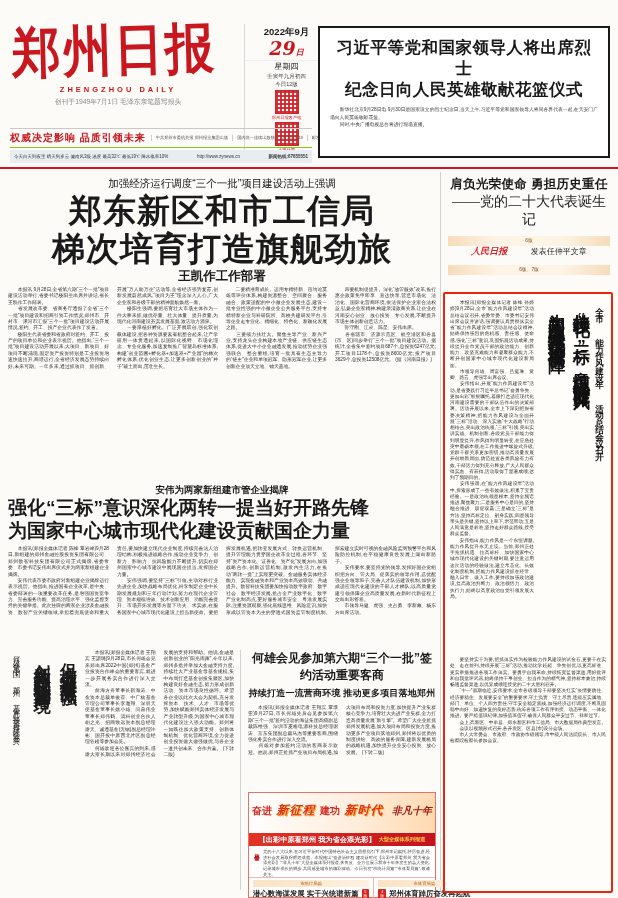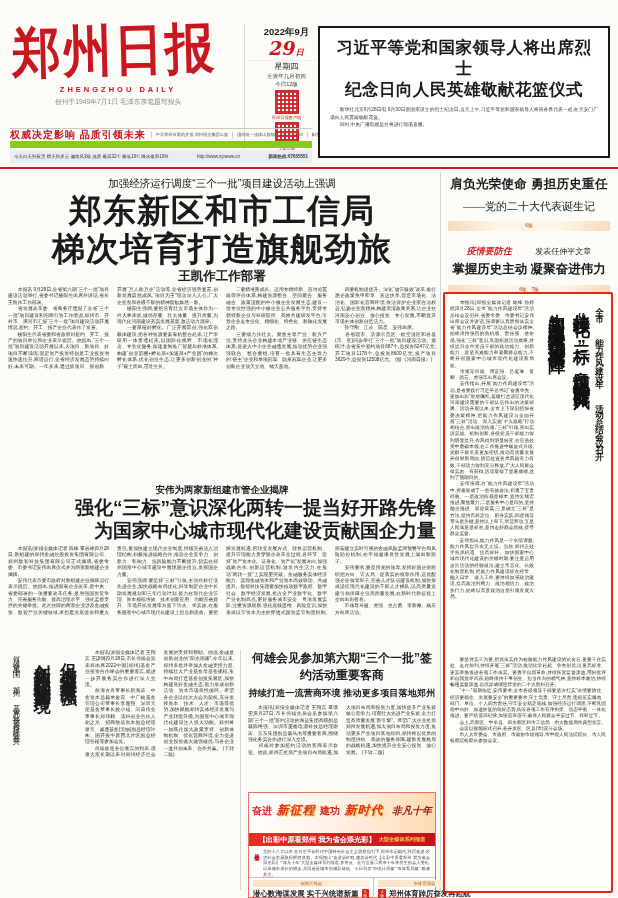--- a/index.html
+++ b/index.html
@@ -22,21 +22,21 @@
   .db-day{font-family:"DejaVu Serif",serif;font-size:19px;font-style:italic;font-weight:700;color:#c8171e;line-height:1.05;}
   .db-day span{font-size:8px;text-align:center;}
   .db-week{font-size:8px;margin-top:1px;border-top:1px solid #eee;}
   .db-lunar,.db-pages{font-size:5.5px;color:#444;margin-top:1px;}
   .qr{width:22px;height:22px;margin:2px auto 0;border:1px solid #d0242a;
       background:repeating-linear-gradient(0deg,rgba(208,36,42,.9) 0 2px,transparent 2px 4px),
                  repeating-linear-gradient(90deg,rgba(208,36,42,.9) 0 2px,#fff 2px 4px);}
   .qr-label{font-size:4.2px;color:#c8171e;margin-top:1px;}
 
   
-  .sloganrow{left:10px;top:128px;width:302px;height:20px;border-top:1px solid #c9c9c9;border-bottom:7px solid #84cc16;
+  .sloganrow{left:10px;top:128px;width:302px;height:20px;border-top:1px solid #c9c9c9;border-bottom:1px solid #84cc16;
              display:flex;align-items:center;box-sizing:border-box;}
   .slogan{font-size:10px;font-weight:900;color:#c8171e;letter-spacing:1px;margin-right:5px;white-space:nowrap;}
   .infocell{font-size:4.2px;color:#555;line-height:1.3;padding:0 4px;border-left:1px solid #ccc;text-align:center;white-space:nowrap;}
   .weatherrow{left:10px;top:150px;width:302px;height:13px;background:#e8edf2;display:flex;align-items:center;
               justify-content:space-between;padding:0 4px;font-size:4.5px;color:#333;box-sizing:border-box;}
   .hotline{font-weight:700;}
 
   
   .topstory{left:318px;top:26px;width:292px;height:132px;border:2px solid #1a1a1a;background:#fff;
             box-sizing:border-box;text-align:center;padding:9px 10px 4px;}
@@ -50,21 +50,21 @@
 
   
   .lead-kicker{left:8px;top:177px;width:428px;text-align:center;font-size:10.5px;color:#111;}
   .lead-h{left:8px;top:192px;width:428px;text-align:center;font-size:33px;font-weight:900;line-height:1.14;letter-spacing:1px;}
   .lead-by{left:8px;top:268px;width:428px;text-align:center;font-size:12.5px;font-weight:600;}
   .bodycols{column-gap:8px;font-size:4.8px;line-height:1.33;color:#2e2e2e;overflow:hidden;}
   .lead-body{left:8px;top:287px;width:428px;height:190px;column-count:4;}
 
   
   .mid-kicker{left:8px;top:484px;width:428px;text-align:center;font-size:9.5px;font-weight:700;}
-  .mid-h{left:8px;top:496px;width:428px;text-align:right;font-size:19px;font-weight:900;line-height:1.22;}
+  .mid-h{left:8px;top:496px;width:428px;text-align:left;font-size:19px;font-weight:900;line-height:1.22;}
   .mid-body{left:8px;top:546px;width:428px;height:97px;column-count:4;}
 
   
   .bl{left:8px;top:650px;width:226px;height:242px;display:flex;}
   .bl-kicker{writing-mode:vertical-rl;text-orientation:upright;font-size:7.5px;color:#222;letter-spacing:3px;width:13px;}
   .bl-h{writing-mode:vertical-rl;text-orientation:upright;font-size:17px;font-weight:900;letter-spacing:3px;
         line-height:1.55;height:242px;width:58px;margin-left:2px;}
   .bl-body{flex:1;column-count:2;height:242px;margin-left:4px;}
 
   
@@ -88,21 +88,21 @@
   .teaser-col{flex:1;padding:2px 4px 0;}
   .t-section{background:linear-gradient(90deg,#fbe3c4,#fdf2e0);color:#a9561c;font-size:4.4px;text-align:center;
              height:7px;line-height:7px;}
   .t-line{display:flex;align-items:center;justify-content:center;gap:3px;margin-top:2px;}
   .t-title{font-size:7.4px;font-weight:900;color:#222;white-space:nowrap;}
   .t-badge{background:#d8261c;color:#fff;font-size:3.8px;line-height:1.15;padding:1px 2px;border-radius:1px;text-align:center;}
 
   
   .t1{left:448px;top:176px;width:162px;text-align:center;}
   .t1-h{font-size:12.5px;font-weight:900;letter-spacing:0.3px;white-space:nowrap;}
-  .t1-sub{font-size:11px;margin-top:6px;color:#222;font-family:Liberation Serif, serif;}
+  .t1-sub{font-size:14px;color:#222;font-family:Liberation Serif, serif;}
   .t-strip{margin-top:7px;height:10px;background:linear-gradient(90deg,#f6dcba,#fdf4e6 30%,#fdf4e6 70%,#f6dcba);
            font-size:4.8px;color:#8a4a16;line-height:10px;text-align:center;}
   .t2{left:448px;top:240px;width:162px;text-align:center;}
   .t2-logo{font-family:"DejaVu Serif",serif;font-size:9px;font-weight:800;font-style:italic;color:#d6242a;}
   .t2-logosuffix{font-size:8px;color:#222;margin-left:19px;}
   .t2-h{font-size:12.5px;font-weight:900;margin-top:3px;white-space:nowrap;}
 
   
   .redbox{left:443px;top:292px;width:170px;height:601px;border:2.5px solid #e8250f;border-radius:2px;
           background:#fffdf9;box-sizing:border-box;padding:6px 5px 5px;display:flex;flex-direction:column;}
@@ -239,24 +239,23 @@
     </div>
   </div>
 
   <div class="abs t1">
     <div class="t1-h">肩负光荣使命 勇担历史重任</div>
     <div class="t1-sub">——党的二十大代表诞生记</div>
     <div class="t-strip">6版</div>
   </div>
   <div class="abs t2">
     <div>
-      <span class="t2-logo">疫情要防住</span>
+      <span class="t2-logo">人民日报</span>
       <span class="t2-logosuffix">发表任仲平文章</span>
     </div>
-    <div class="t2-h">掌握历史主动 凝聚奋进伟力</div>
     <div class="t-strip">6版、7版</div>
   </div>
 
   <div class="abs redbox">
     <div class="rb-top">
       <div class="rb-body1 pre just">　　本报讯(郑报全媒体记者 陈锋 孙婷婷)9月28日,全市“能力作风建设年”活动总结会议召开,省委常委、市委书记安伟出席会议并讲话,强调要认真贯彻落实全省“能力作风建设年”活动总结会议精神,始终保持强烈的危机感、责任感、使命感,强化“三标”意识,巩固拓展活动成果,持续提升全市党员干部的政治能力、创新能力、攻坚克难能力和凝聚群众能力,不断开创国家中心城市现代化建设新局面。
 　　市领导何雄、周富强、吕挺琳、黄卿、路云、虎强等出席会议。
 　　安伟指出,开展“能力作风建设年”活动,是省委践行习近平总书记“奋勇争先、更加出彩”殷殷嘱托,着眼打造适应现代化河南建设需要的干部队伍作出的决策部署。活动开展以来,全市上下深刻把握省委决策精神,把能力作风建设与全面开展“三标”活动、深入实施“十大战略”行动相结合,突出政治统领,“三标”引领,突出实训实战、机制创新,各级党员干部能力得到明显提升,作风得到明显转变,在应急处突中磨砺本领,在工作推进中螺旋式升级,党群干群关系更加密切,推动高质量发展开创崭新局面,防范处置各类风险有力有效,干部活力得到充分释放,广大人民群众得实惠、有获得,活动取得了显著成绩,达到了预期目的。
 　　安伟强调,在“能力作风建设年”活动中,探索形成了一些有效做法,积累了宝贵经验。一是政治统领是根本,坚持全频谱推进,聚焦聚力;二是服务中心是目的,坚持融合推进、双促双赢;三是确立“三标”是方法,坚持高标定位、躬身实践;四是领导带头是关键,坚持以上率下,示范带动;五是人民满意是标准,坚持走好群众路线,接受群众监督。
 　　安伟指出,能力作风是一个永恒课题,能力作风提升永无止境。当前,郑州正处于抢抓机遇、拉高标杆、加快国家中心城市现代化建设的关键时期,要注意运用这次活动的经验做法,建立常态化、长效化制度机制,把能力作风建设抓在经常、融入日常、做入工作,要持续加强政治建设,提高政治判断力、政治领悟力、政治执行力,始终以高度政治自觉引领发展大局。</div>

